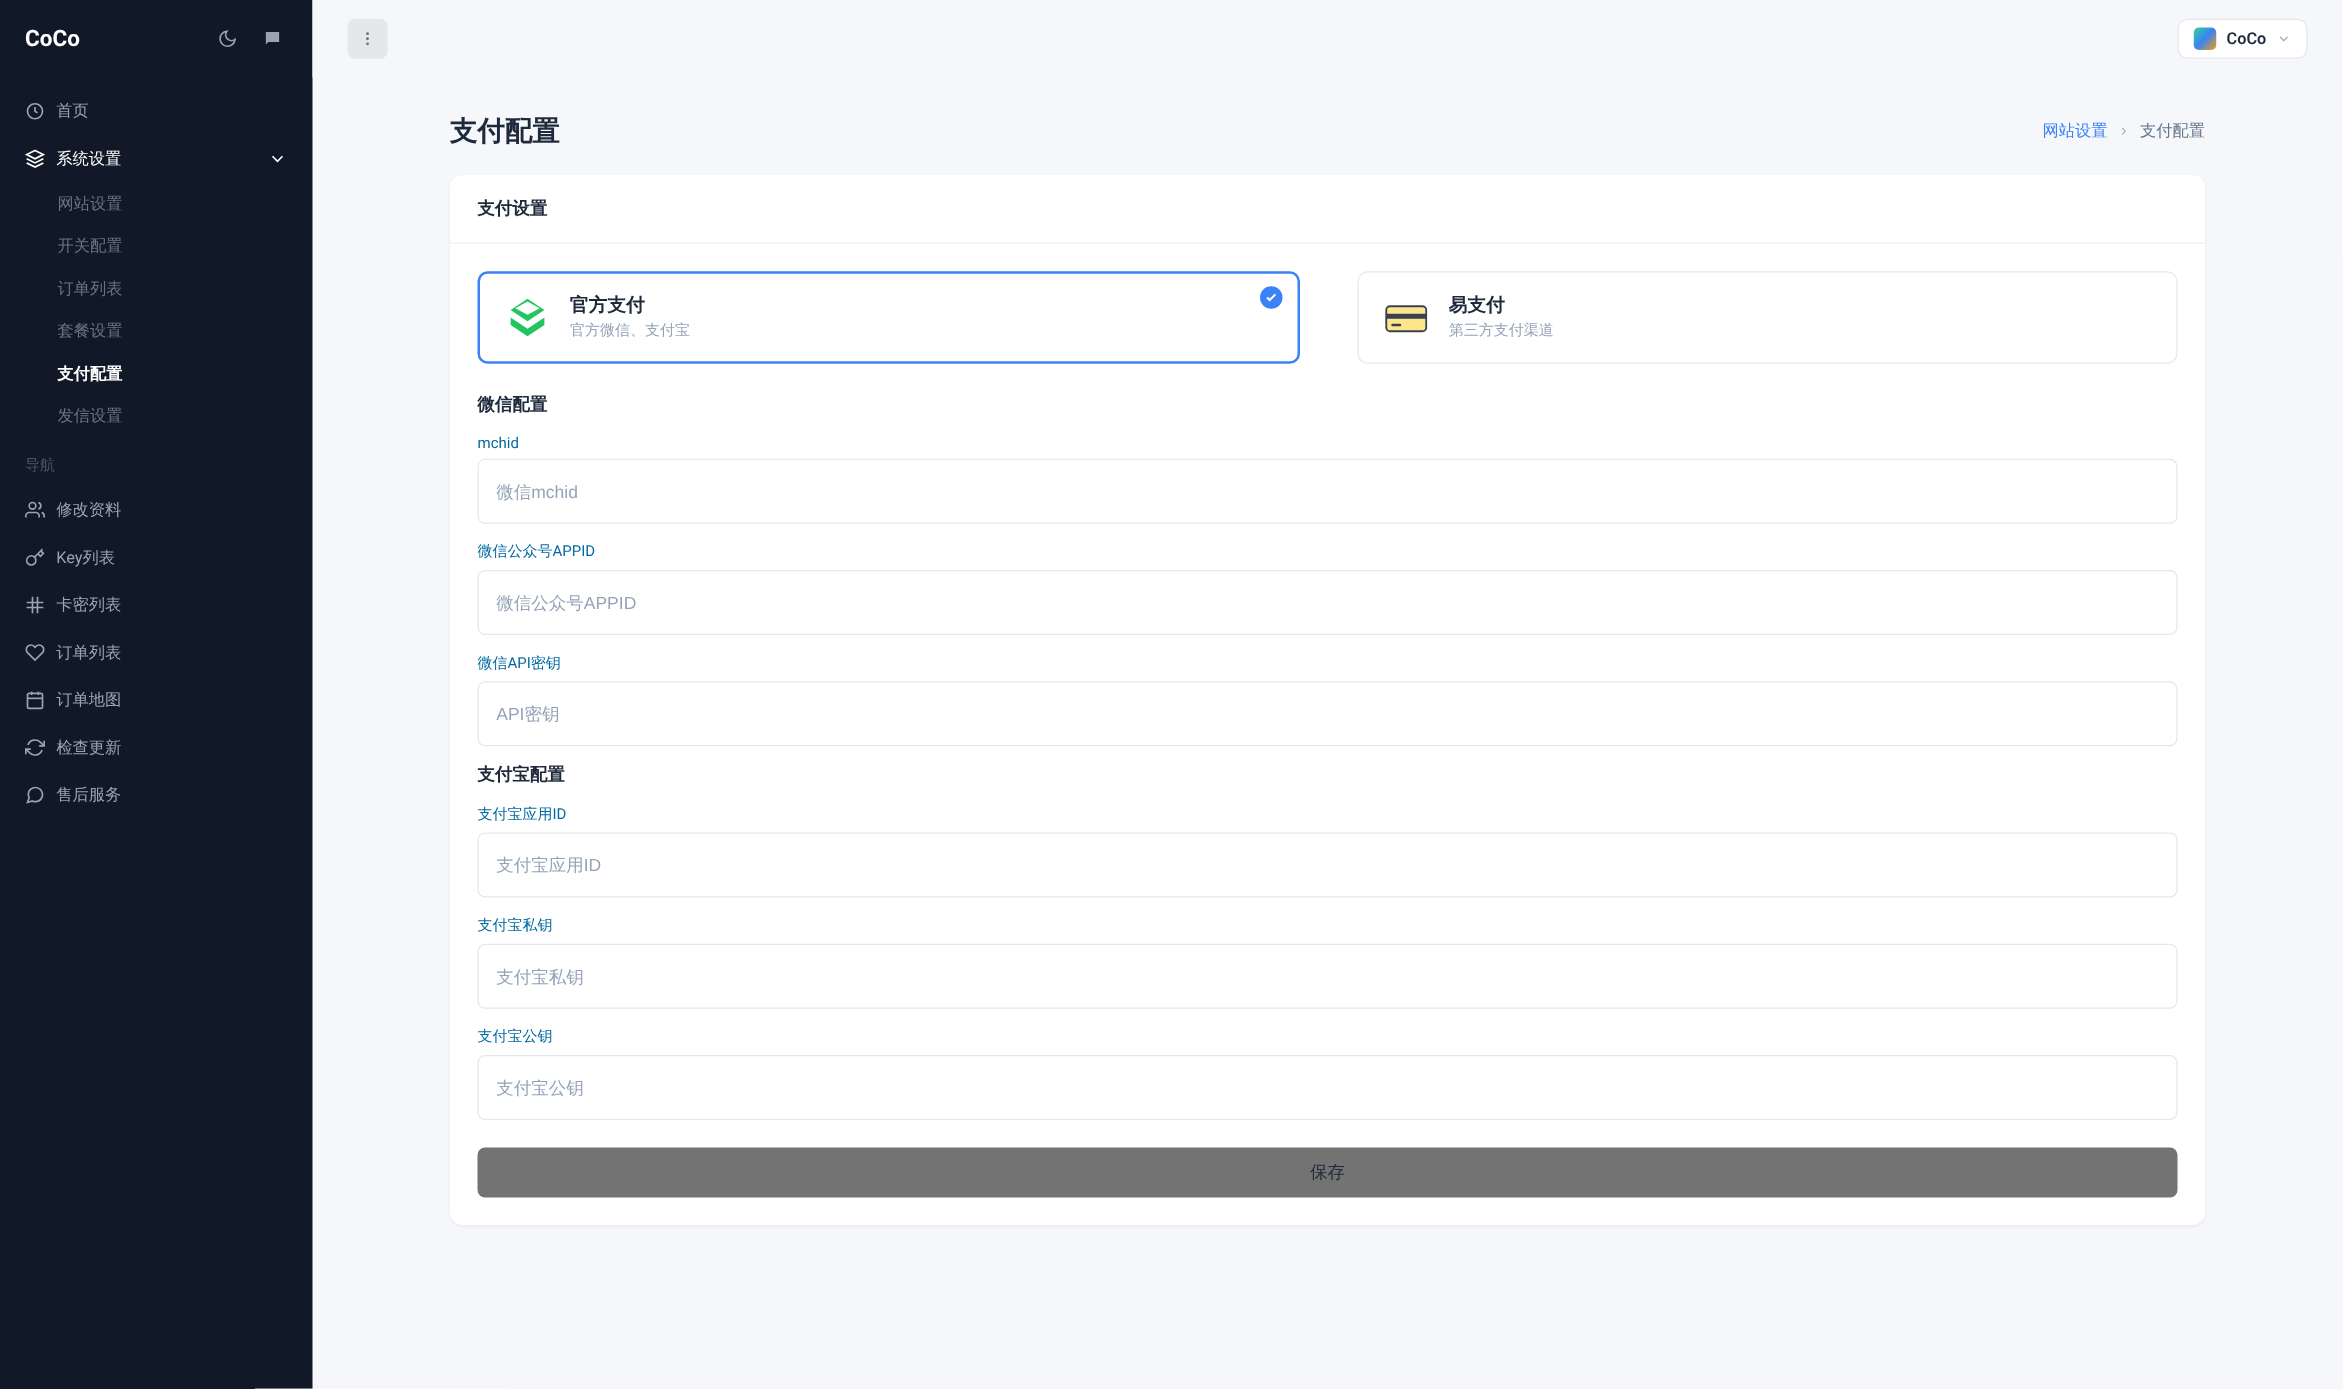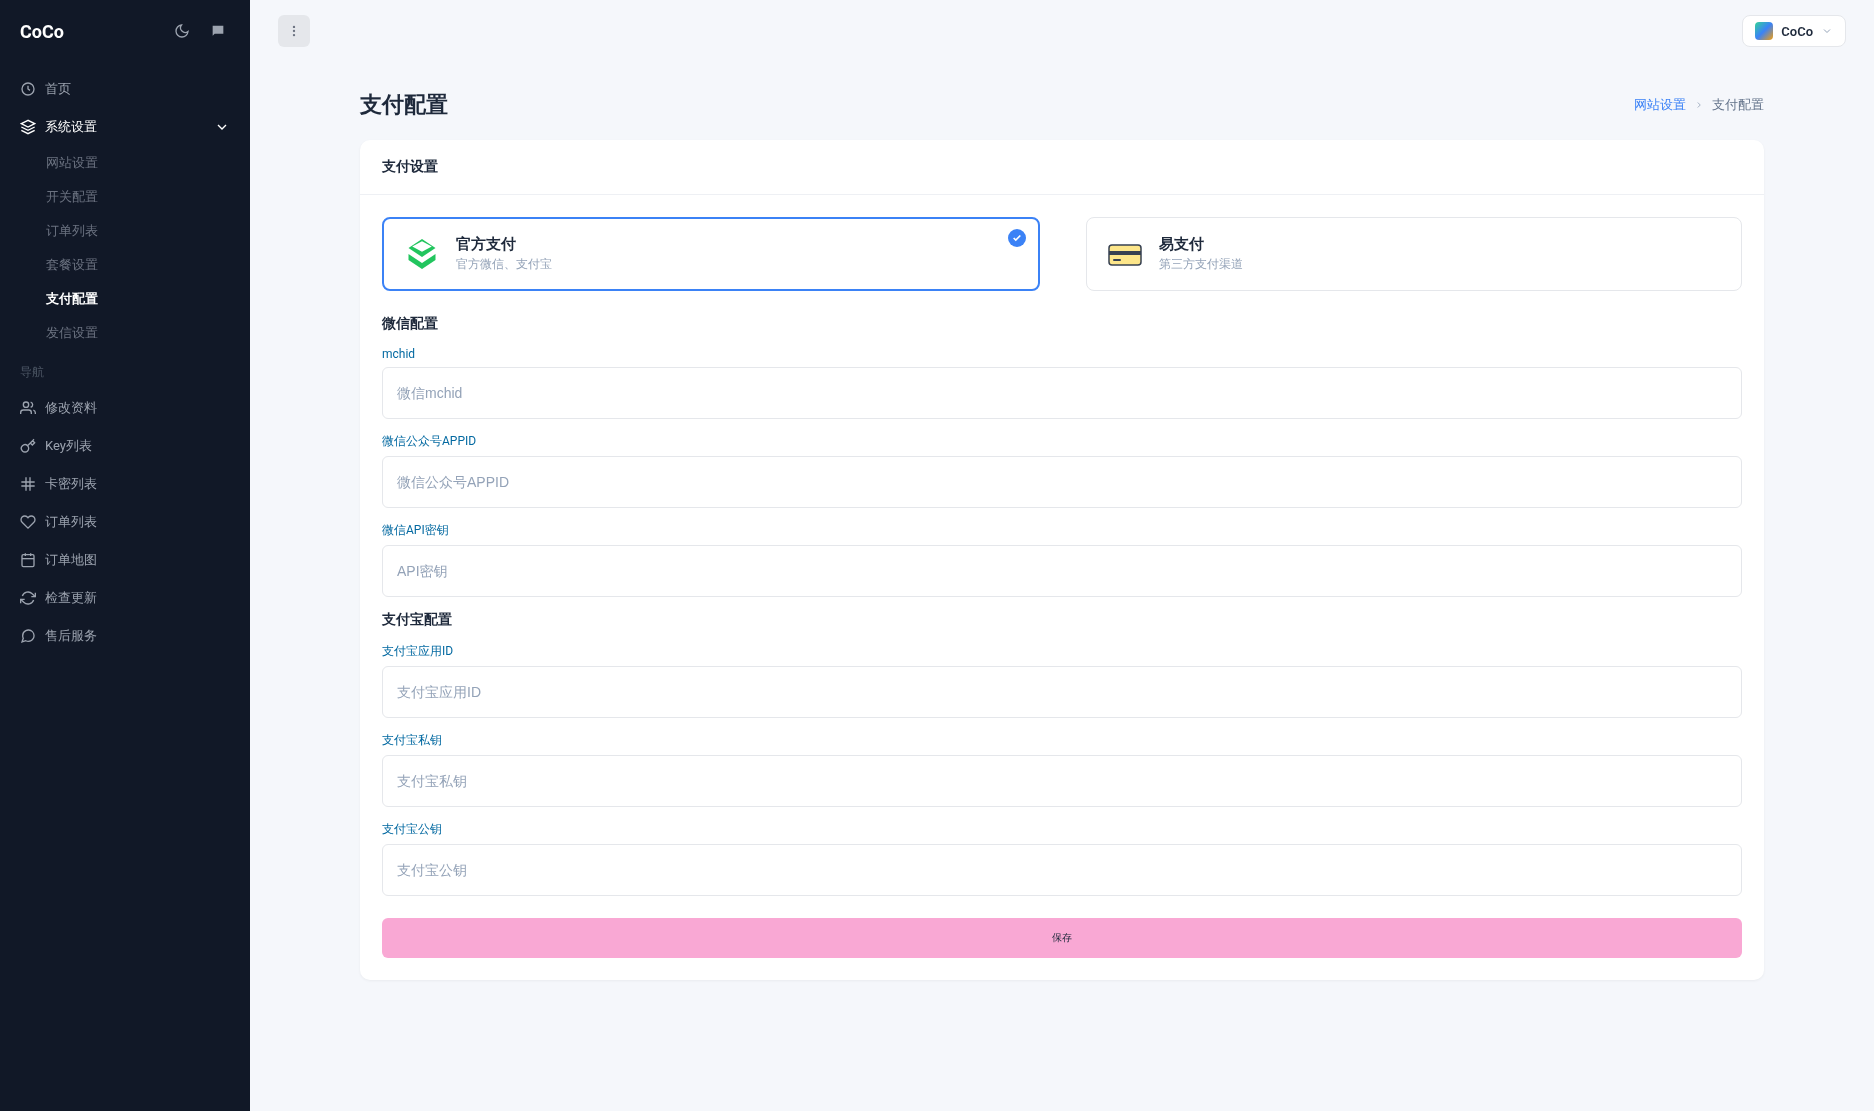--- a/index.html
+++ b/index.html
@@ -37,21 +37,21 @@
 .pay-option.selected { border: 2px solid #3b82f6; }
 .pay-option-icon { width: 36px; height: 36px; display: flex; align-items: center; justify-content: center; }
 .pay-option-title { font-size: 15px; font-weight: 700; color: #1e293b; margin-bottom: 2px; }
 .pay-option-sub { font-size: 12px; color: #94a3b8; }
 .pay-option-check { position: absolute; top: 10px; right: 12px; width: 18px; height: 18px; border-radius: 50%; background: #3b82f6; display: flex; align-items: center; justify-content: center; }
 .section-title { font-size: 14px; font-weight: 700; color: #1e293b; margin: 8px 0 14px; }
 .form-group { margin-bottom: 14px; }
 .form-label { display: block; font-size: 12px; color: #0369a1; margin-bottom: 6px; }
 .form-input { width: 100%; height: 52px; border: 1px solid #e5e7eb; border-radius: 6px; padding: 0 14px; font-size: 14px; color: #1e293b; background: #fff; }
 .form-input::placeholder { color: #94a3b8; }
-.save-btn { width: 100%; height: 40px; border: none; border-radius: 6px; background: #f9a8d4; color: #1e293b; font-size: 10px; font-weight: 500; cursor: pointer; margin-top: 8px; }
+.save-btn { width: 100%; height: 40px; border: none; border-radius: 6px; background: #737373; color: #1e293b; font-size: 14px; font-weight: 500; cursor: pointer; margin-top: 8px; }
 .nav-icon { width: 16px; height: 16px; flex-shrink: 0; }
 </style>
 </head>
 <body>
 
 <div class="app">
   <aside class="sidebar">
     <div class="sidebar-header">
       <div class="brand">CoCo</div>
       <div class="header-icons">

